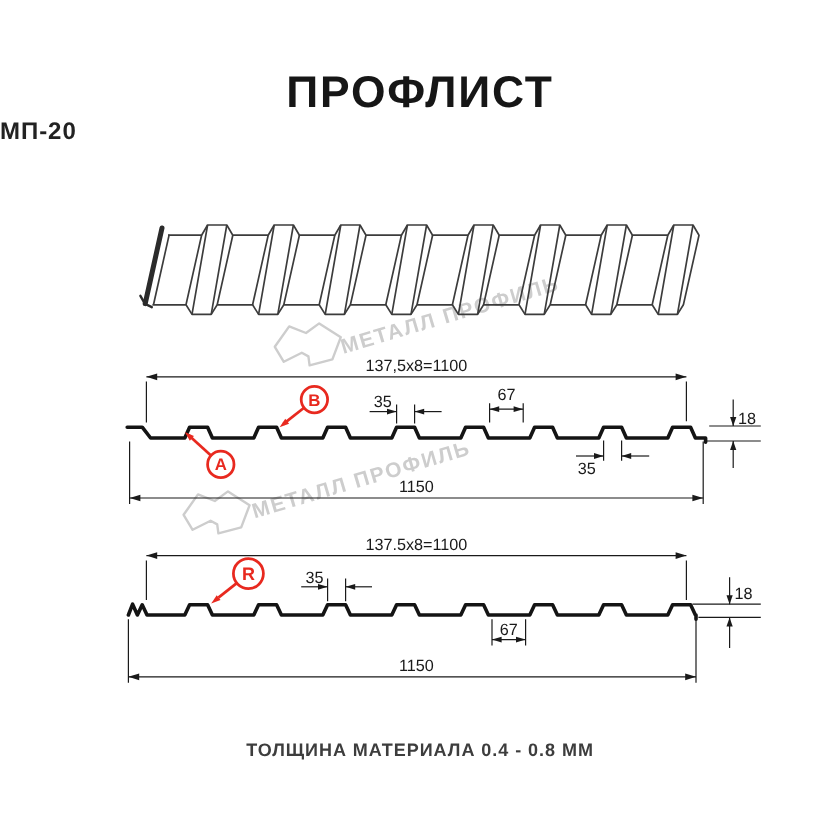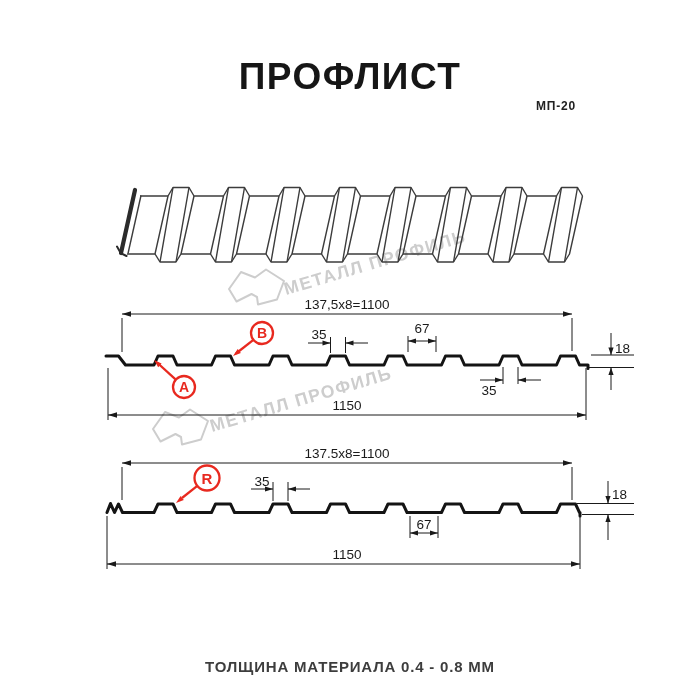--- a/index.html
+++ b/index.html
@@ -1,23 +1,23 @@
 <!DOCTYPE html>
 <html><head>
 <meta charset="utf-8">
 <style>
   html,body{margin:0;padding:0;background:#ffffff;}
   .page{position:relative;width:700px;height:700px;background:#fff;overflow:hidden;
         font-family:"Liberation Sans", sans-serif;padding-left:39px;}
   .title{position:absolute;top:56px;left:0;width:700px;text-align:center;
          font-size:37px;font-weight:700;letter-spacing:1.5px;color:#161616;}
-  .subtitle{position:absolute;top:99px;left:0;width:576px;text-align:right;
-         font-size:12px;font-weight:700;letter-spacing:0.8px;color:#222;}
+  .subtitle{position:absolute;top:99px;left:0;width:576px;text-align:left;
+         font-size:20px;font-weight:700;letter-spacing:0.8px;color:#222;}
   .footer{position:absolute;top:617px;left:0;width:700px;text-align:center;
-         font-size:15px;font-weight:700;letter-spacing:0.8px;color:#3d3d3d;margin-top:41px;}
+         font-size:15px;font-weight:700;letter-spacing:0.8px;color:#3d3d3d;}
   svg{position:absolute;top:0;left:0;}
   .dimline{stroke:#1a1a1a;stroke-width:1;fill:none;}
   .dimtext{font-family:"Liberation Sans",sans-serif;font-size:13.5px;fill:#1a1a1a;}
   .arrow{fill:#1a1a1a;stroke:none;}
   .profile{stroke:#141414;stroke-width:3;fill:none;stroke-linejoin:round;stroke-linecap:round;}
   .sheet{stroke:#3c3c3c;stroke-width:1.4;fill:none;stroke-linejoin:round;}
   .red{stroke:#e8291f;fill:none;stroke-width:2.3;}
   .redtext{font-family:"Liberation Sans",sans-serif;font-weight:700;fill:#e8291f;}
   .redarrow{fill:#e8291f;stroke:none;}
   .wmtext{font-family:"Liberation Sans",sans-serif;font-weight:700;font-size:17.5px;

